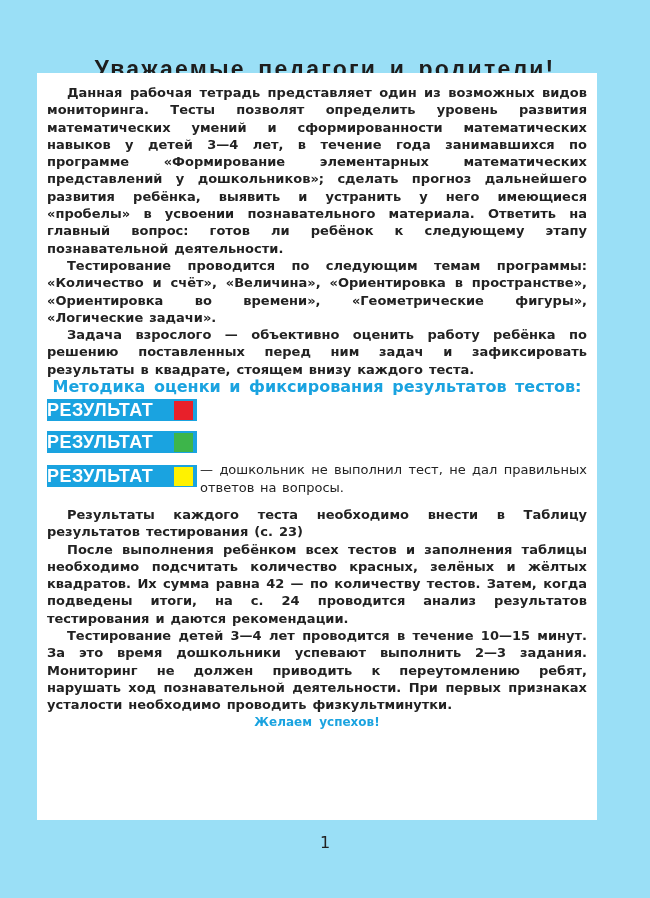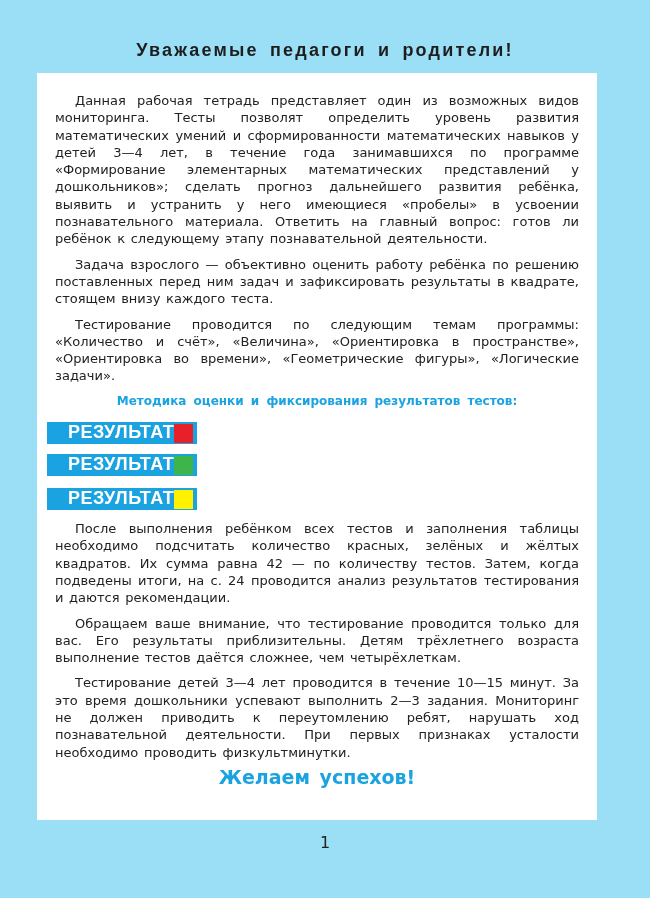--- a/index.html
+++ b/index.html
@@ -1,49 +1,49 @@
 <!DOCTYPE html>
 <html><head>
 <meta charset="utf-8">
 <style>
   html, body { margin:0; padding:0; }
   body { width:650px; height:898px; background:#9adff6; position:relative; overflow:hidden;
          font-family:"DejaVu Sans", sans-serif; color:#222; }
-  .title { position:absolute; top:40px; left:0; width:650px; text-align:center;
-           font-family:"Liberation Sans", sans-serif; font-weight:bold; font-size:18px;
+  .title { position:absolute; top:56px; left:0; width:650px; text-align:center;
+           font-family:"Liberation Sans", sans-serif; font-weight:bold; font-size:23px;
            letter-spacing:2.2px; word-spacing:4px; color:#1d1d1d; }
   .card { position:absolute; left:37px; top:73px; width:560px; height:747px; background:#fff; }
   .content { position:absolute; left:47px; top:84px; width:540px; font-size:13px; line-height:17.3px;
              text-align:justify; word-spacing:1.5px; }
-  .content p { margin:8px; text-indent:20px; }
-  .section-title { text-align:center; color:#1aa3e0; font-weight:bold; font-size:12px;
+  .content p { margin:0; text-indent:20px;font-weight:bold; }
+  .section-title { text-align:center; color:#1aa3e0; font-weight:bold; font-size:16px;
                    margin:14px 0 9px 0; word-spacing:3px; text-indent:0 !important; }
   .result-row { display:flex; align-items:flex-start; margin-bottom:6px; }
   .badge { flex:0 0 auto; display:flex; align-items:center; background:#1aa3e0; height:22px;
            width:150px; margin-top:4px; margin-right:3px; }
   .badge-label { color:#fff; font-family:"Liberation Sans", sans-serif; font-weight:bold;
-                 font-size:18px; padding-left:8px; letter-spacing:0.5px; flex:1;margin-left:13px; }
+                 font-size:18px; padding-left:0; letter-spacing:0.5px; flex:1; }
   .badge-square { width:19px; height:19px; margin-right:4px; }
   .result-text { flex:1; text-align:justify; }
-  .wish { text-align:center; color:#1aa3e0; font-weight:bold; font-size:19px; margin-top:18px;
+  .wish { text-align:center; color:#1aa3e0; font-weight:bold; font-size:12px; margin-top:18px;
           word-spacing:3px; text-indent:0 !important; }
   .page-num { position:absolute; top:833px; left:0; width:650px; text-align:center; font-size:16px;
               color:#222; }
 </style>
 </head>
 <body>
 
 <div class="title">Уважаемые педагоги и родители!</div>
 
 <div class="card"></div>
 
 <div class="content">
   <p>Данная рабочая тетрадь представляет один из возможных видов мониторинга. Тесты позволят определить уровень развития математических умений и сформированности математических навыков у детей 3—4 лет, в течение года занимавшихся по программе «Формирование элементарных математических представлений у дошкольников»; сделать прогноз дальнейшего развития ребёнка, выявить и устранить у него имеющиеся «пробелы» в усвоении познавательного материала. Ответить на главный вопрос: готов ли ребёнок к следующему этапу познавательной деятельности.</p>
+  <p>Тестирование проводится по следующим темам программы: «Количество и счёт», «Величина», «Ориентировка в пространстве», «Ориентировка во времени», «Геометрические фигуры», «Логические задачи».</p>
   <p>Задача взрослого — объективно оценить работу ребёнка по решению поставленных перед ним задач и зафиксировать результаты в квадрате, стоящем внизу каждого теста.</p>
-  <p>Тестирование проводится по следующим темам программы: «Количество и счёт», «Величина», «Ориентировка в пространстве», «Ориентировка во времени», «Геометрические фигуры», «Логические задачи».</p>
 
   <p class="section-title">Методика оценки и фиксирования результатов тестов:</p>
 
   <div class="result-row">
     <div class="badge">
       <span class="badge-label">РЕЗУЛЬТАТ</span>
       <span class="badge-square" style="background:#e8202a"></span>
     </div>
   </div>
 
@@ -52,22 +52,23 @@
       <span class="badge-label">РЕЗУЛЬТАТ</span>
       <span class="badge-square" style="background:#3db54a"></span>
     </div>
   </div>
 
   <div class="result-row" style="margin-top:8px;margin-bottom:10px">
     <div class="badge">
       <span class="badge-label">РЕЗУЛЬТАТ</span>
       <span class="badge-square" style="background:#fff200"></span>
     </div>
+    <div class="result-text">— дошкольник не выполнил тест, не дал правильных ответов на вопросы.</div>
   </div>
 
+  <p>Результаты каждого теста необходимо внести в Таблицу результатов тестирования (с. 23)</p>
   <p>После выполнения ребёнком всех тестов и заполнения таблицы необходимо подсчитать количество красных, зелёных и жёлтых квадратов. Их сумма равна 42 — по количеству тестов. Затем, когда подведены итоги, на с. 24 проводится анализ результатов тестирования и даются рекомендации.</p>
-  <p>Обращаем ваше внимание, что тестирование проводится только для вас. Его результаты приблизительны. Детям трёхлетнего возраста выполнение тестов даётся сложнее, чем четырёхлеткам.</p>
   <p>Тестирование детей 3—4 лет проводится в течение 10—15 минут. За это время дошкольники успевают выполнить 2—3 задания. Мониторинг не должен приводить к переутомлению ребят, нарушать ход познавательной деятельности. При первых признаках усталости необходимо проводить физкультминутки.</p>
 
   <p class="wish">Желаем успехов!</p>
 </div>
 
 <div class="page-num">1</div>
 
 </body></html>

